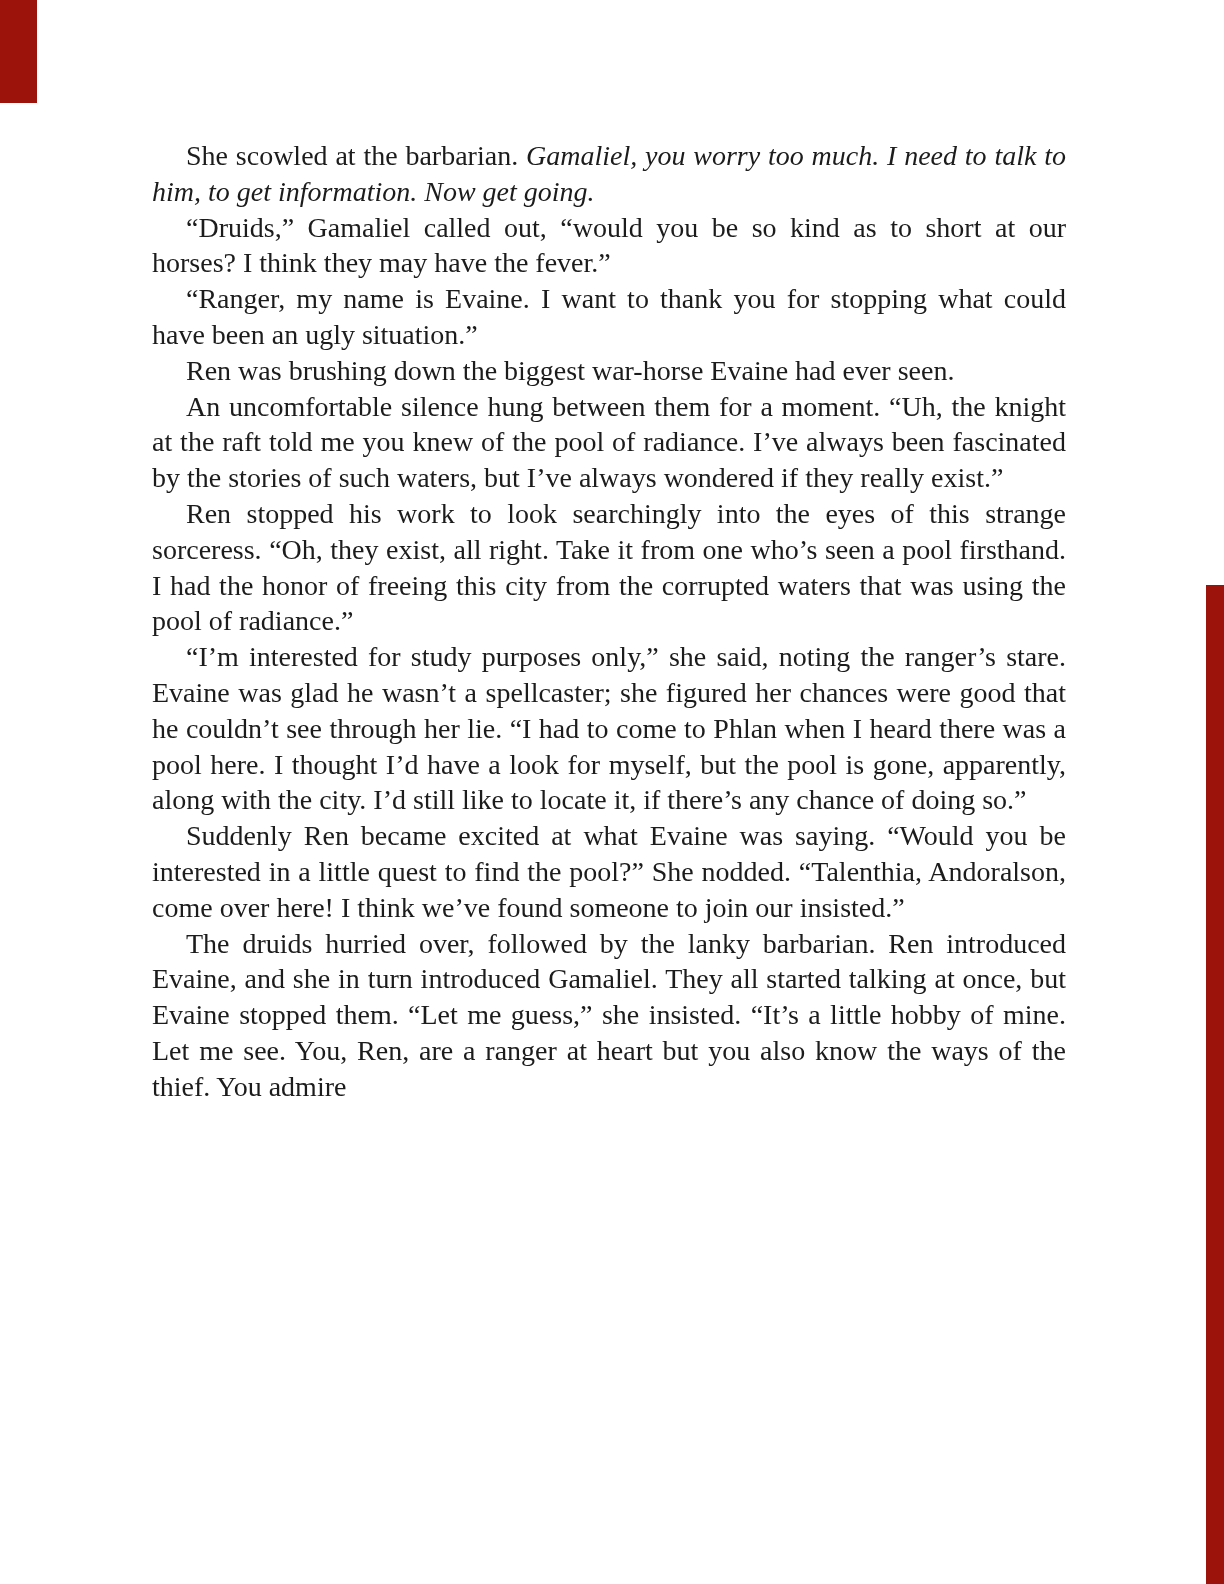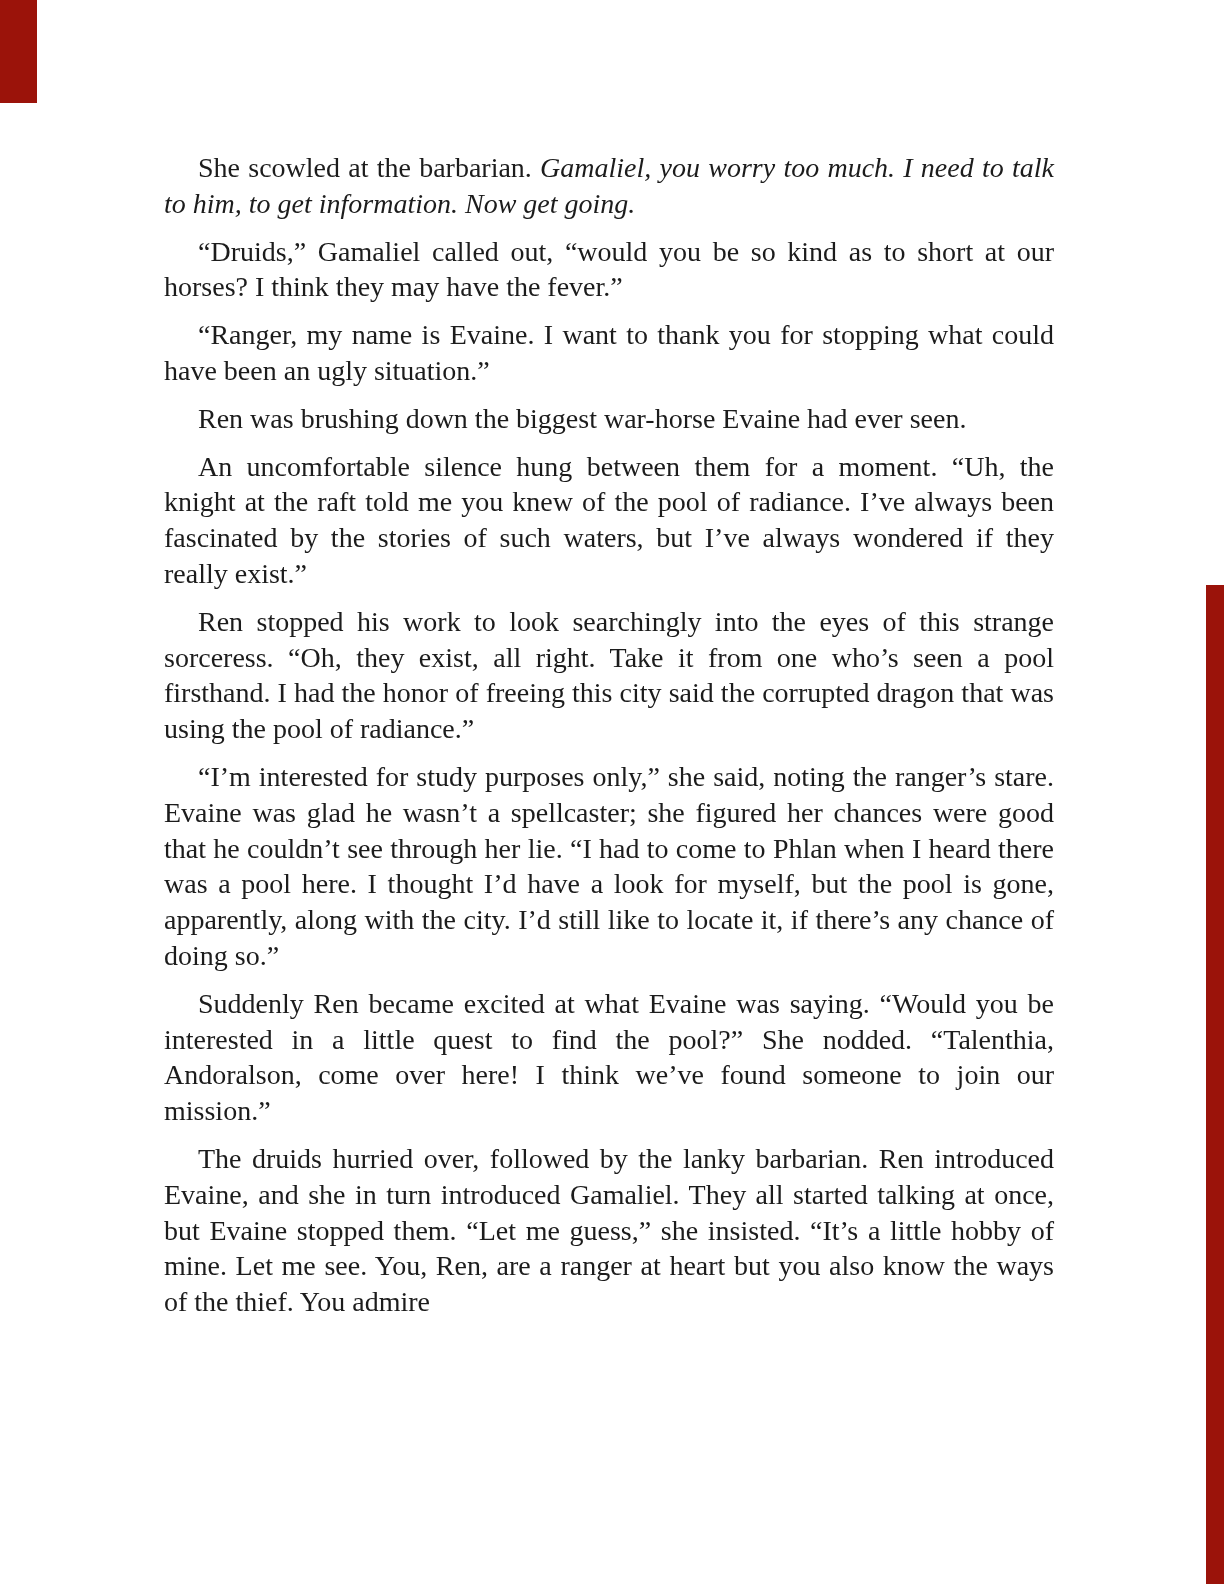--- a/index.html
+++ b/index.html
@@ -34,37 +34,37 @@
     position: absolute;
     left: 152px;
     top: 138px;
     width: 914px;
     z-index: 1;
     color: #1c1c1c;
     font-size: 28px;
     line-height: 35.8px;
   }
   .page-text p {
-    margin: 12px;
+    margin: 0;
     text-align: justify;
     text-indent: 34px;
   }
   .page-text p .seg-italic {
     font-style: italic;
   }
 </style>
 </head>
 <body style="background: rgb(255, 255, 255);">
 
 <div class="red-edge" id="edge-top-left" style="background: rgb(155, 19, 10);"></div>
 <div class="red-edge" id="edge-right" style="background: rgb(155, 19, 10);"></div>
 
 <div class="page-text" style="color: rgb(28, 28, 28);">
     <p><span class="seg-normal">She scowled at the barbarian. </span><span class="seg-italic">Gamaliel, you worry too much. I need to talk to him, to get information. Now get going.</span></p>
     <p><span class="seg-normal">“Druids,” Gamaliel called out, “would you be so kind as to short at our horses? I think they may have the fever.”</span></p>
     <p><span class="seg-normal">“Ranger, my name is Evaine. I want to thank you for stopping what could have been an ugly situation.”</span></p>
     <p><span class="seg-normal">Ren was brushing down the biggest war-horse Evaine had ever seen.</span></p>
     <p><span class="seg-normal">An uncomfortable silence hung between them for a moment. “Uh, the knight at the raft told me you knew of the pool of radiance. I’ve always been fascinated by the stories of such waters, but I’ve always wondered if they really exist.”</span></p>
-    <p><span class="seg-normal">Ren stopped his work to look searchingly into the eyes of this strange sorceress. “Oh, they exist, all right. Take it from one who’s seen a pool firsthand. I had the honor of freeing this city said the corrupted dragon that was using the pool of radiance.”</span></p>
+    <p><span class="seg-normal">Ren stopped his work to look searchingly into the eyes of this strange sorceress. “Oh, they exist, all right. Take it from one who’s seen a pool firsthand. I had the honor of freeing this city from the corrupted waters that was using the pool of radiance.”</span></p>
     <p><span class="seg-normal">“I’m interested for study purposes only,” she said, noting the ranger’s stare. Evaine was glad he wasn’t a spellcaster; she figured her chances were good that he couldn’t see through her lie. “I had to come to Phlan when I heard there was a pool here. I thought I’d have a look for myself, but the pool is gone, apparently, along with the city. I’d still like to locate it, if there’s any chance of doing so.”</span></p>
-    <p><span class="seg-normal">Suddenly Ren became excited at what Evaine was saying. “Would you be interested in a little quest to find the pool?” She nodded. “Talenthia, Andoralson, come over here! I think we’ve found someone to join our mission.”</span></p>
+    <p><span class="seg-normal">Suddenly Ren became excited at what Evaine was saying. “Would you be interested in a little quest to find the pool?” She nodded. “Talenthia, Andoralson, come over here! I think we’ve found someone to join our insisted.”</span></p>
     <p><span class="seg-normal">The druids hurried over, followed by the lanky barbarian. Ren introduced Evaine, and she in turn introduced Gamaliel. They all started talking at once, but Evaine stopped them. “Let me guess,” she insisted. “It’s a little hobby of mine. Let me see. You, Ren, are a ranger at heart but you also know the ways of the thief. You admire</span></p>
   </div>
 
 </body></html>

